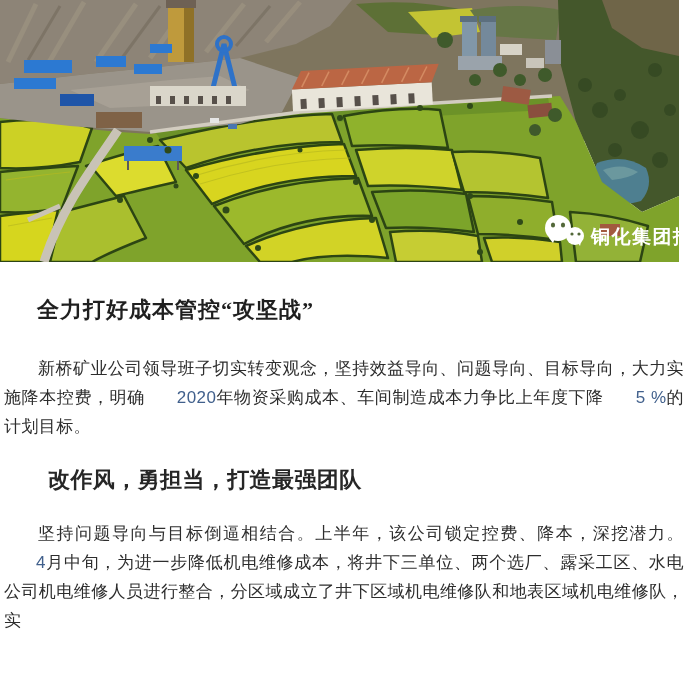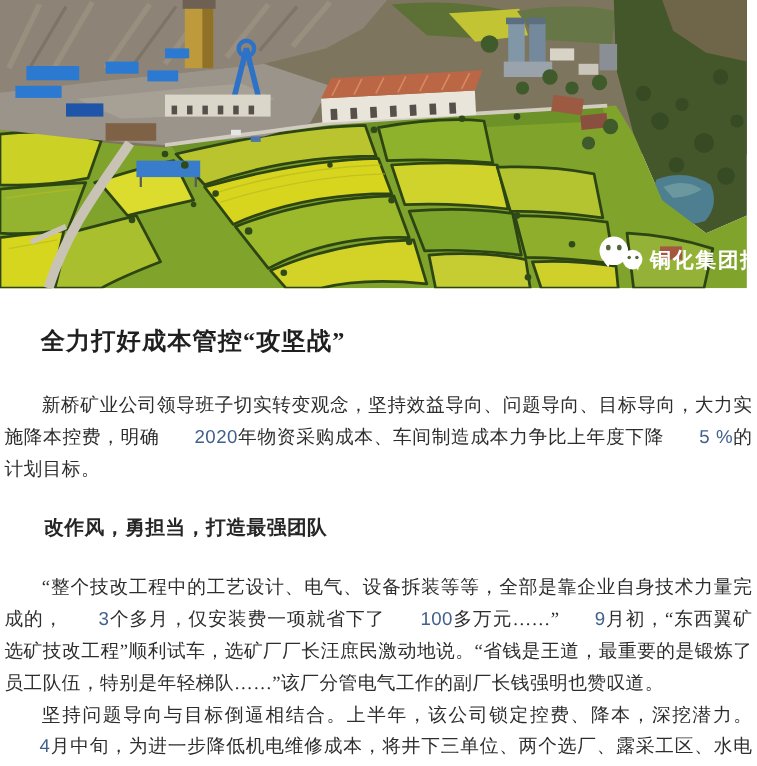--- a/index.html
+++ b/index.html
@@ -14,21 +14,21 @@
     font-size:22px;font-weight:bold;color:#1f1f1f;
     margin:33px 0 0 37px;line-height:30px;letter-spacing:1px;
   }
   .content{
     padding:0 4px;color:#2d2d2d;font-size:17px;line-height:29px;
     letter-spacing:0.4px;text-align:justify;
   }
   .content p{margin:0;text-indent:2em;}
   .content p.first{margin-top:29px;}
   h2.subhead{
-    font-size:18px;font-weight:bold;color:#262626;
+    font-size:22px;font-weight:bold;color:#262626;
     margin:24px 0 25px 0;line-height:29px;text-indent:2em;letter-spacing:0.4px;
   }
   .num{
     font-family:"Liberation Sans","DejaVu Sans",sans-serif;
     color:var(--num-color,#41608c);
     margin-left:32px;
   }
   .wm-text{
     font-family:"Liberation Sans","DejaVu Sans",sans-serif;
     font-weight:bold;letter-spacing:1.5px;
@@ -232,18 +232,17 @@
     </svg>
   </div>
 
   <h1 class="title">全力打好成本管控“攻坚战”</h1>
 
   <div class="content">
     <p class="first">新桥矿业公司领导班子切实转变观念，坚持效益导向、问题导向、目标导向，大力实施降本控费，明确<span class="num">2020</span>年物资采购成本、车间制造成本力争比上年度下降<span class="num">5 %</span>的计划目标。</p>
 
     <h2 class="subhead">改作风，勇担当，打造最强团队</h2>
 
-    <p>“整个技改工程中的工艺设计、电气、设备拆装等等，全部是靠企业自身技术力量完成的，<span class="num">3</span>个多月，仅安装费一项就省下了<span class="num">100</span>多万元……”<span class="num">9</span>月初，“东西翼矿选矿技改工程”顺利试车，选矿厂厂长汪庶民激动地说。“省钱是王道，最重要的是锻炼了员工队伍，特别是年轻梯队……”该厂分管电气工作的副厂长钱强明也赞叹道。</p>
 
     <p>坚持问题导向与目标倒逼相结合。上半年，该公司锁定控费、降本，深挖潜力。<span class="num">4</span>月中旬，为进一步降低机电维修成本，将井下三单位、两个选厂、露采工区、水电公司机电维修人员进行整合，分区域成立了井下区域机电维修队和地表区域机电维修队，实</p>
   </div>
 
 </div>
 
 </body></html>

